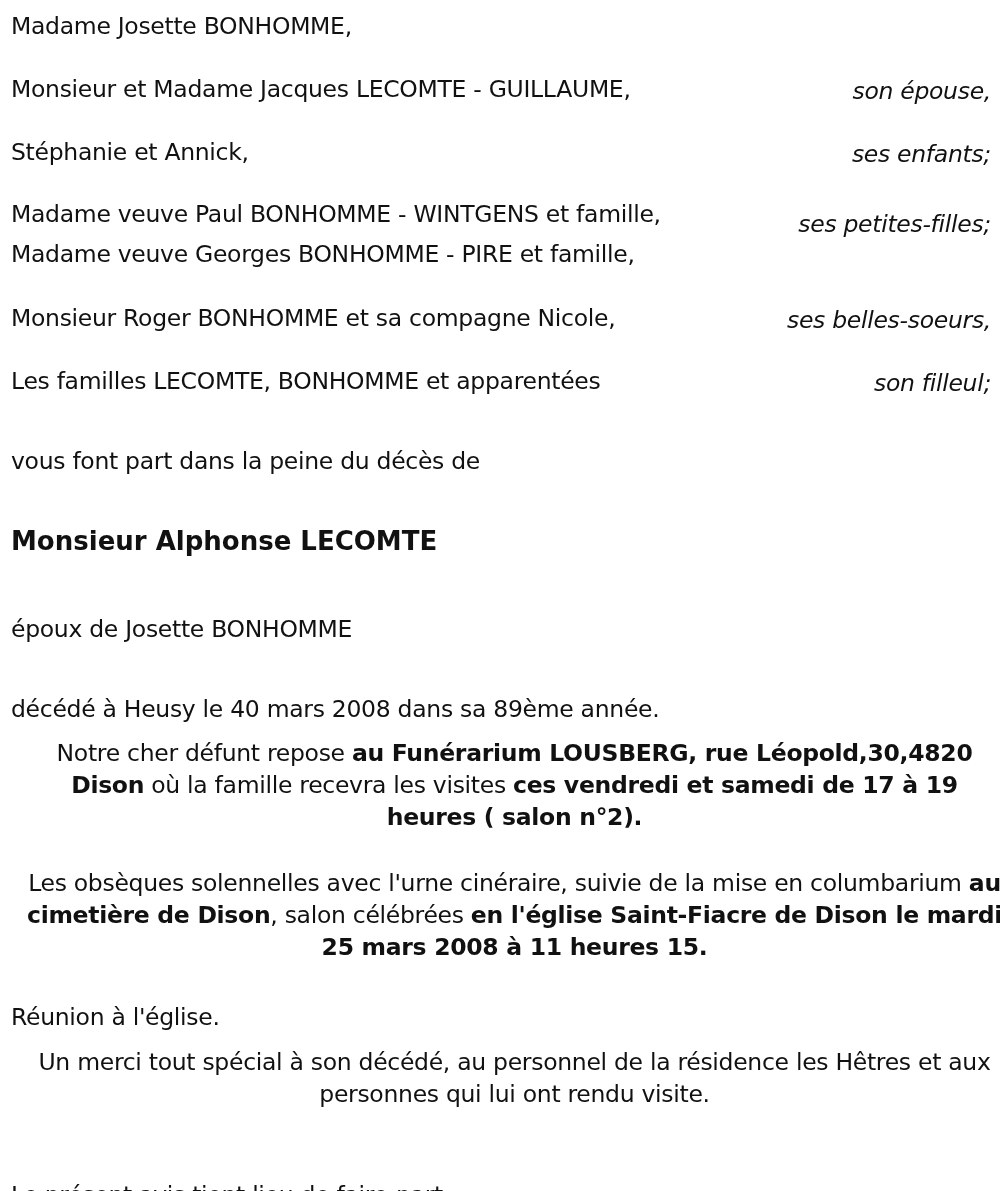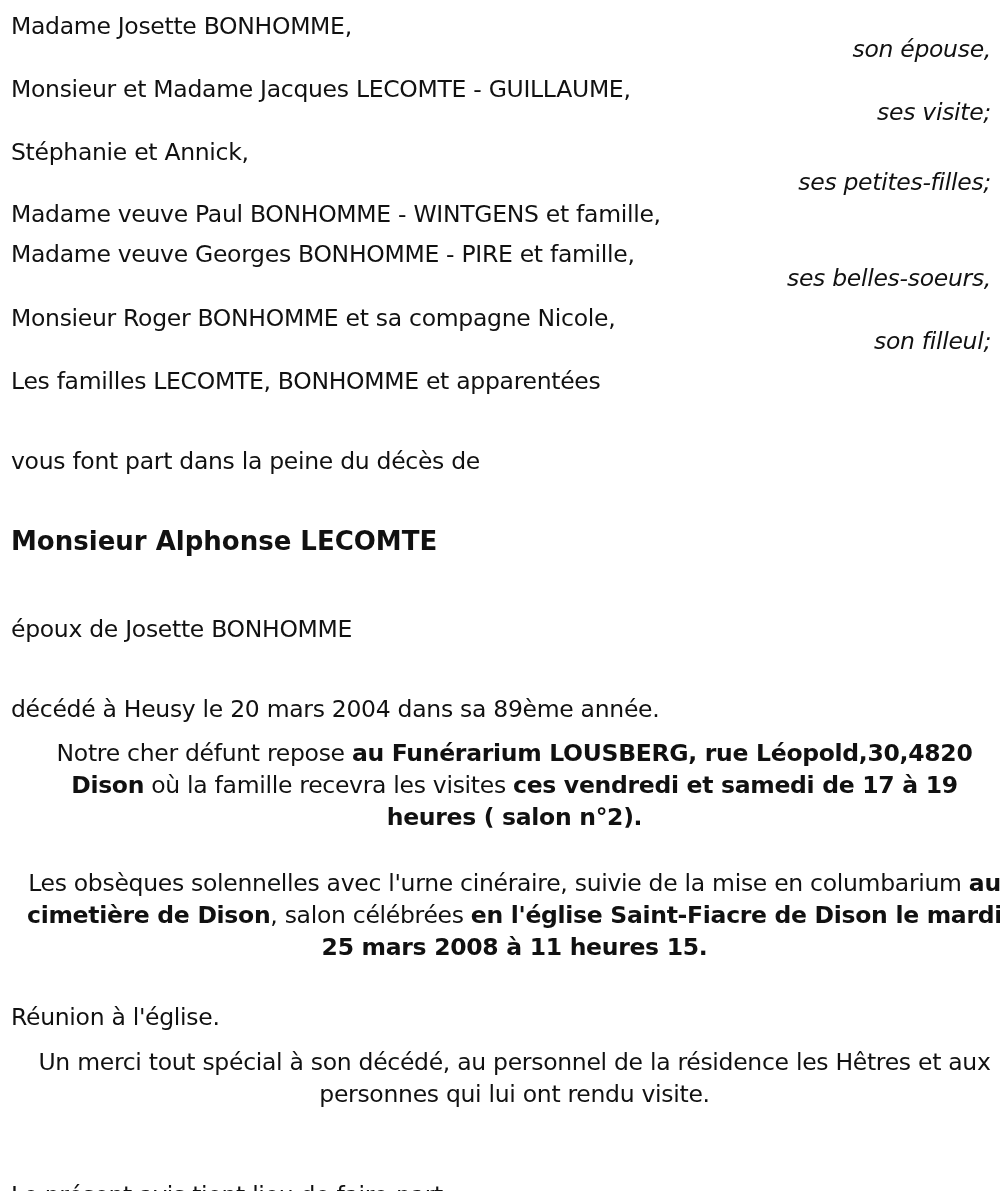--- a/index.html
+++ b/index.html
@@ -3,55 +3,55 @@
 <meta charset="utf-8">
 <style>
   html, body { margin: 0; padding: 0; background: #ffffff; }
   body {
     width: 1000px; height: 1191px; position: relative; overflow: hidden;
     font-family: "DejaVu Sans", sans-serif; color: #111111;
     font-size: 23.5px; letter-spacing: -0.3px;
   }
   .doc { position: absolute; left: 11px; top: 0; width: 980px; }
   .line { position: absolute; left: 0; white-space: nowrap; line-height: 30px; }
-  .rel { position: absolute; right: 0; text-align: right; font-style: italic; white-space: nowrap; line-height: 30px; }
+  .rel { position: absolute; right: 0; text-align: right; font-style: italic; white-space: nowrap; line-height: 30px; margin-top: 42px; }
   .title { position: absolute; left: 0; font-weight: bold; font-size: 26px; line-height: 40px; white-space: nowrap; letter-spacing: 0; }
   .para { position: absolute; left: 16px; width: 975px; line-height: 32px; text-align: center; }
   .para b { font-weight: bold; }
 </style>
 </head>
 <body>
 
 <div class="doc">
 
   <div class="line" style="top:11px">Madame Josette BONHOMME,</div>
   <div class="rel" style="top:34px">son épouse,</div>
 
   <div class="line" style="top:74px">Monsieur et Madame Jacques LECOMTE - GUILLAUME,</div>
-  <div class="rel" style="top:97px">ses visite;</div>
+  <div class="rel" style="top:97px">ses enfants;</div>
 
   <div class="line" style="top:137px">Stéphanie et Annick,</div>
   <div class="rel" style="top:167px">ses petites-filles;</div>
 
   <div class="line" style="top:199px">Madame veuve Paul BONHOMME - WINTGENS et famille,</div>
   <div class="line" style="top:239px">Madame veuve Georges BONHOMME - PIRE et famille,</div>
   <div class="rel" style="top:263px">ses belles-soeurs,</div>
 
   <div class="line" style="top:303px">Monsieur Roger BONHOMME et sa compagne Nicole,</div>
   <div class="rel" style="top:326px">son filleul;</div>
 
   <div class="line" style="top:366px">Les familles LECOMTE, BONHOMME et apparentées</div>
 
   <div class="line" style="top:446px">vous font part dans la peine du décès de</div>
 
   <div class="title" style="top:521px">Monsieur Alphonse LECOMTE</div>
 
   <div class="line" style="top:614px">époux de Josette BONHOMME</div>
 
-  <div class="line" style="top:694px">décédé à Heusy le 20 mars 2004 dans sa 89ème année.</div>
+  <div class="line" style="top:694px">décédé à Heusy le 40 mars 2008 dans sa 89ème année.</div>
 
   <div class="para" style="top:737px">
     <span>Notre cher défunt repose </span><b>au Funérarium LOUSBERG, rue Léopold,30,4820 Dison</b><span> où la famille recevra les visites </span><b>ces vendredi et samedi de 17 à 19 heures ( salon n°2).</b>
   </div>
 
   <div class="para" style="top:867px">
     <span>Les obsèques solennelles avec l'urne cinéraire, suivie de la mise en columbarium </span><b>au cimetière de Dison</b><span>, salon célébrées </span><b>en l'église Saint-Fiacre de Dison le mardi 25 mars 2008 à 11 heures 15.</b>
   </div>
 
   <div class="line" style="top:1002px">Réunion à l'église.</div>

